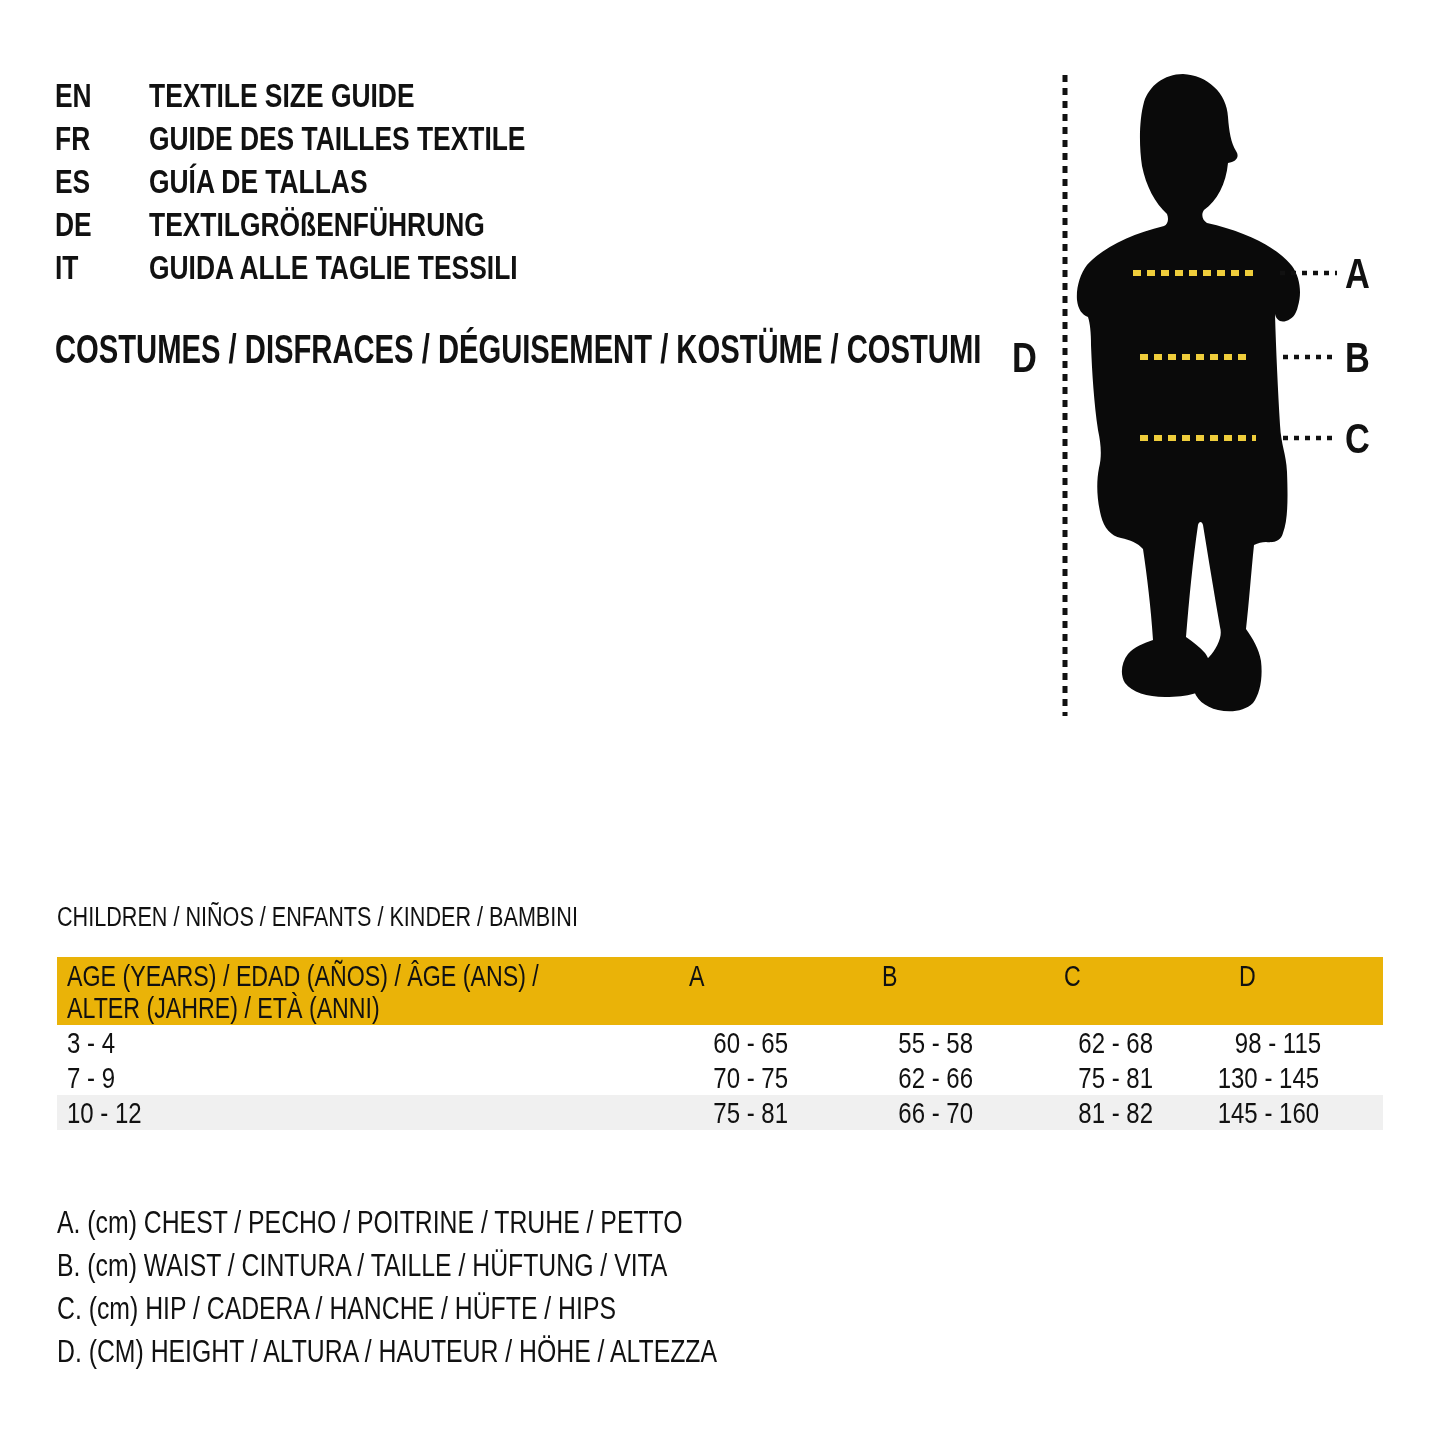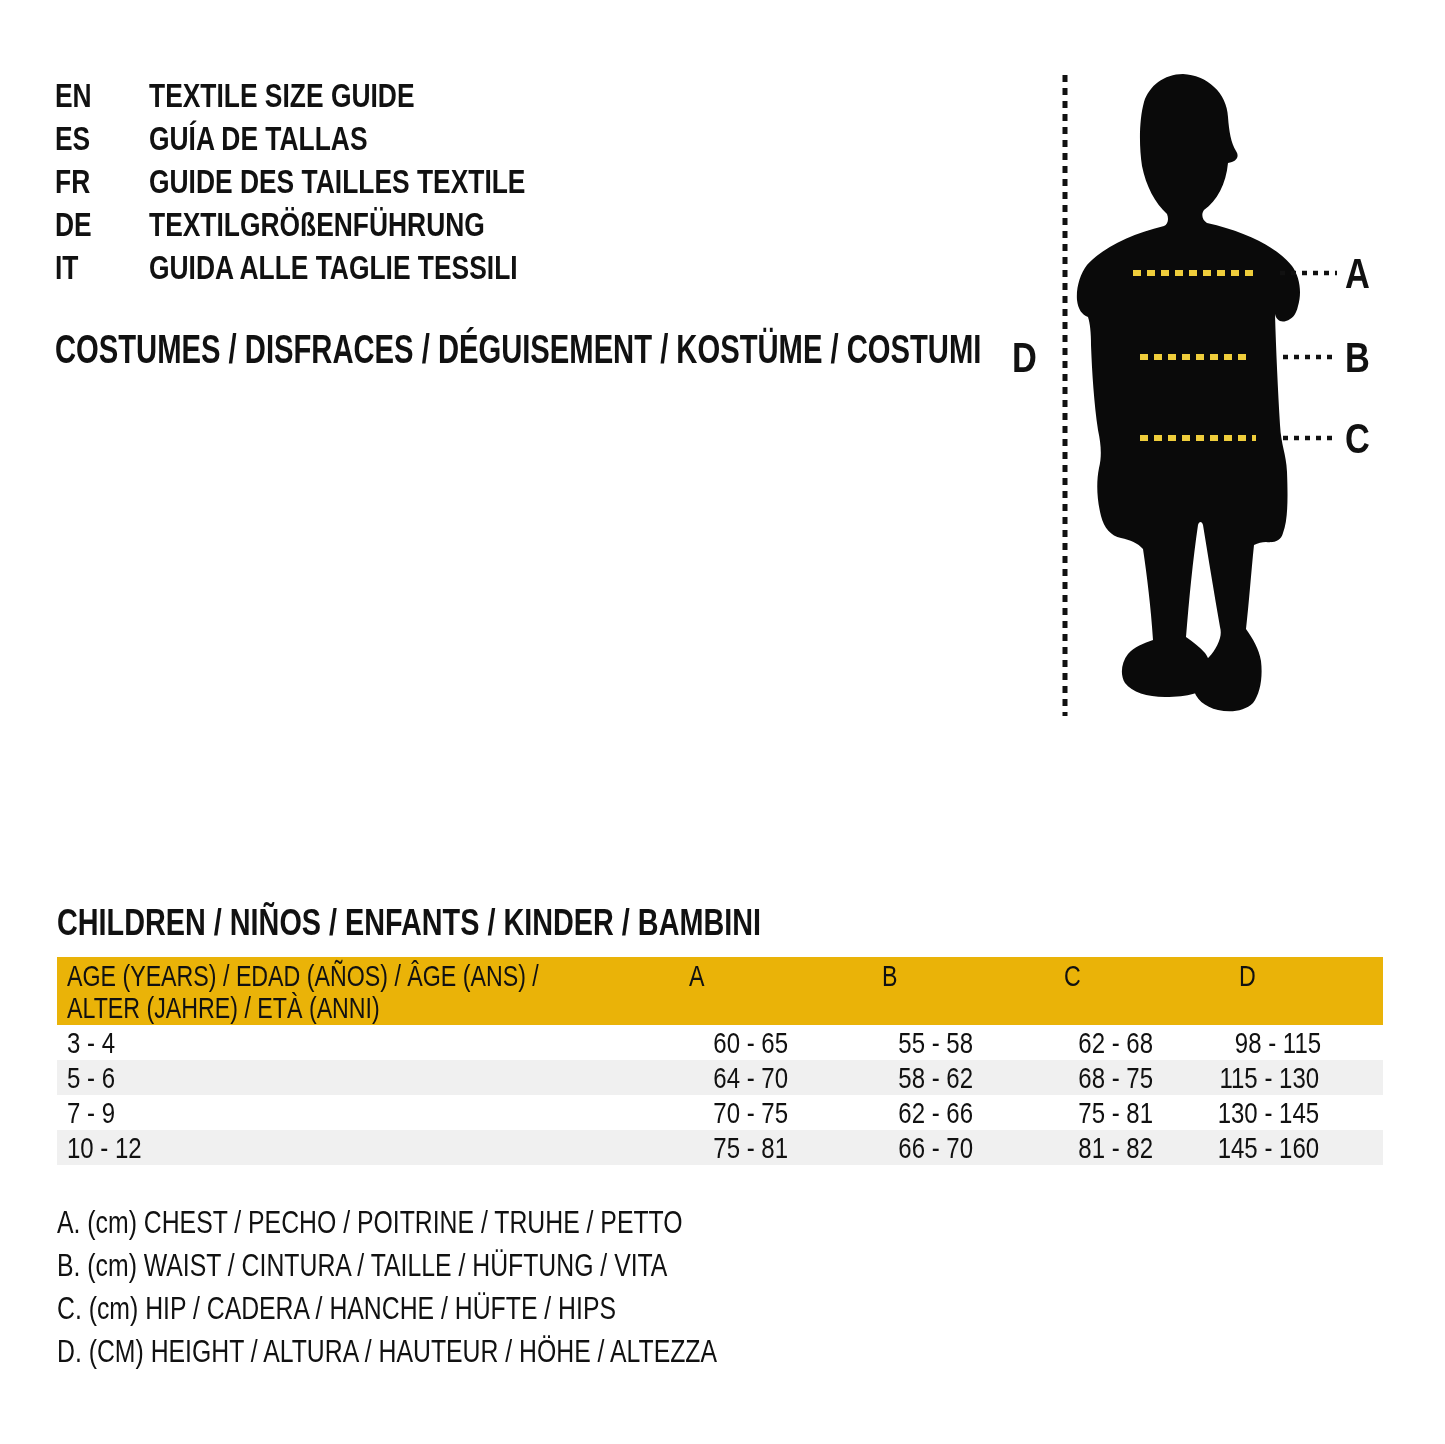--- a/index.html
+++ b/index.html
@@ -18,21 +18,21 @@
   .lang-block { position:absolute; left:55px; top:74px; }
   .lang-row   { display:flex; height:43px; align-items:center; font-size:33px; font-weight:bold;gap:24px; }
   .lang-code  { width:70px; flex:0 0 70px; }
 
   .category-title { position:absolute; left:55px; top:327px; font-size:40px; font-weight:bold; }
   .category-title .cx { transform:scaleX(0.73); }
 
   .figure-wrap { position:absolute; left:980px; top:55px; width:465px; height:685px; }
   .fig-label { position:absolute; font-size:43px; font-weight:bold; }
 
-  .section-title { position:absolute; left:57px; top:902px; font-size:36px;font-weight:bold; }
+  .section-title { position:absolute; left:57px; top:902px; font-size:27px; }
 
   .size-table { position:absolute; left:57px; top:957px; width:1326px; font-size:30px; }
   .thead { background:#eab308; height:68px; display:flex; font-size:29px; }
   .th-age { width:540px; flex:0 0 540px; padding:3px 0 0 10px; line-height:32px; box-sizing:border-box; }
   .th-col { text-align:center; padding-top:3px; box-sizing:border-box; }
   .tr { display:flex; height:35px; align-items:center; }
   .tr.alt { background:#f0f0f0; }
   .td-age { width:540px; flex:0 0 540px; padding-left:10px; box-sizing:border-box; }
   .w-a { width:200px; flex:0 0 200px; }
   .w-b { width:185px; flex:0 0 185px; }
@@ -46,26 +46,26 @@
 </style>
 </head>
 <body>
 
 <div class="lang-block">
   <div class="lang-row">
     <span class="lang-code"><span class="cx">EN</span></span>
     <span class="cx">TEXTILE SIZE GUIDE</span>
   </div>
   <div class="lang-row">
+    <span class="lang-code"><span class="cx">FR</span></span>
+    <span class="cx">GUIDE DES TAILLES TEXTILE</span>
+  </div>
+  <div class="lang-row">
     <span class="lang-code"><span class="cx">ES</span></span>
     <span class="cx">GUÍA DE TALLAS</span>
-  </div>
-  <div class="lang-row">
-    <span class="lang-code"><span class="cx">FR</span></span>
-    <span class="cx">GUIDE DES TAILLES TEXTILE</span>
   </div>
   <div class="lang-row">
     <span class="lang-code"><span class="cx">DE</span></span>
     <span class="cx">TEXTILGRÖßENFÜHRUNG</span>
   </div>
   <div class="lang-row">
     <span class="lang-code"><span class="cx">IT</span></span>
     <span class="cx">GUIDA ALLE TAGLIE TESSILI</span>
   </div>
 </div>
@@ -167,28 +167,20 @@
   </div>
 
   <div class="tr">
     <div class="td-age"><span class="cx">3 - 4</span></div>
     <div class="td w-a"><span class="cxc">60 - 65</span></div>
     <div class="td w-b"><span class="cxc">55 - 58</span></div>
     <div class="td w-c"><span class="cxc">62 - 68</span></div>
     <div class="td w-d"><span class="cxc">98 - 115</span></div>
     <div class="td w-sp"></div>
   </div>
-  <div class="tr alt">
-    <div class="td-age"><span class="cx">5 - 6</span></div>
-    <div class="td w-a"><span class="cxc">64 - 70</span></div>
-    <div class="td w-b"><span class="cxc">58 - 62</span></div>
-    <div class="td w-c"><span class="cxc">68 - 75</span></div>
-    <div class="td w-d"><span class="cxc">115 - 130</span></div>
-    <div class="td w-sp"></div>
-  </div>
   <div class="tr">
     <div class="td-age"><span class="cx">7 - 9</span></div>
     <div class="td w-a"><span class="cxc">70 - 75</span></div>
     <div class="td w-b"><span class="cxc">62 - 66</span></div>
     <div class="td w-c"><span class="cxc">75 - 81</span></div>
     <div class="td w-d"><span class="cxc">130 - 145</span></div>
     <div class="td w-sp"></div>
   </div>
   <div class="tr alt">
     <div class="td-age"><span class="cx">10 - 12</span></div>

